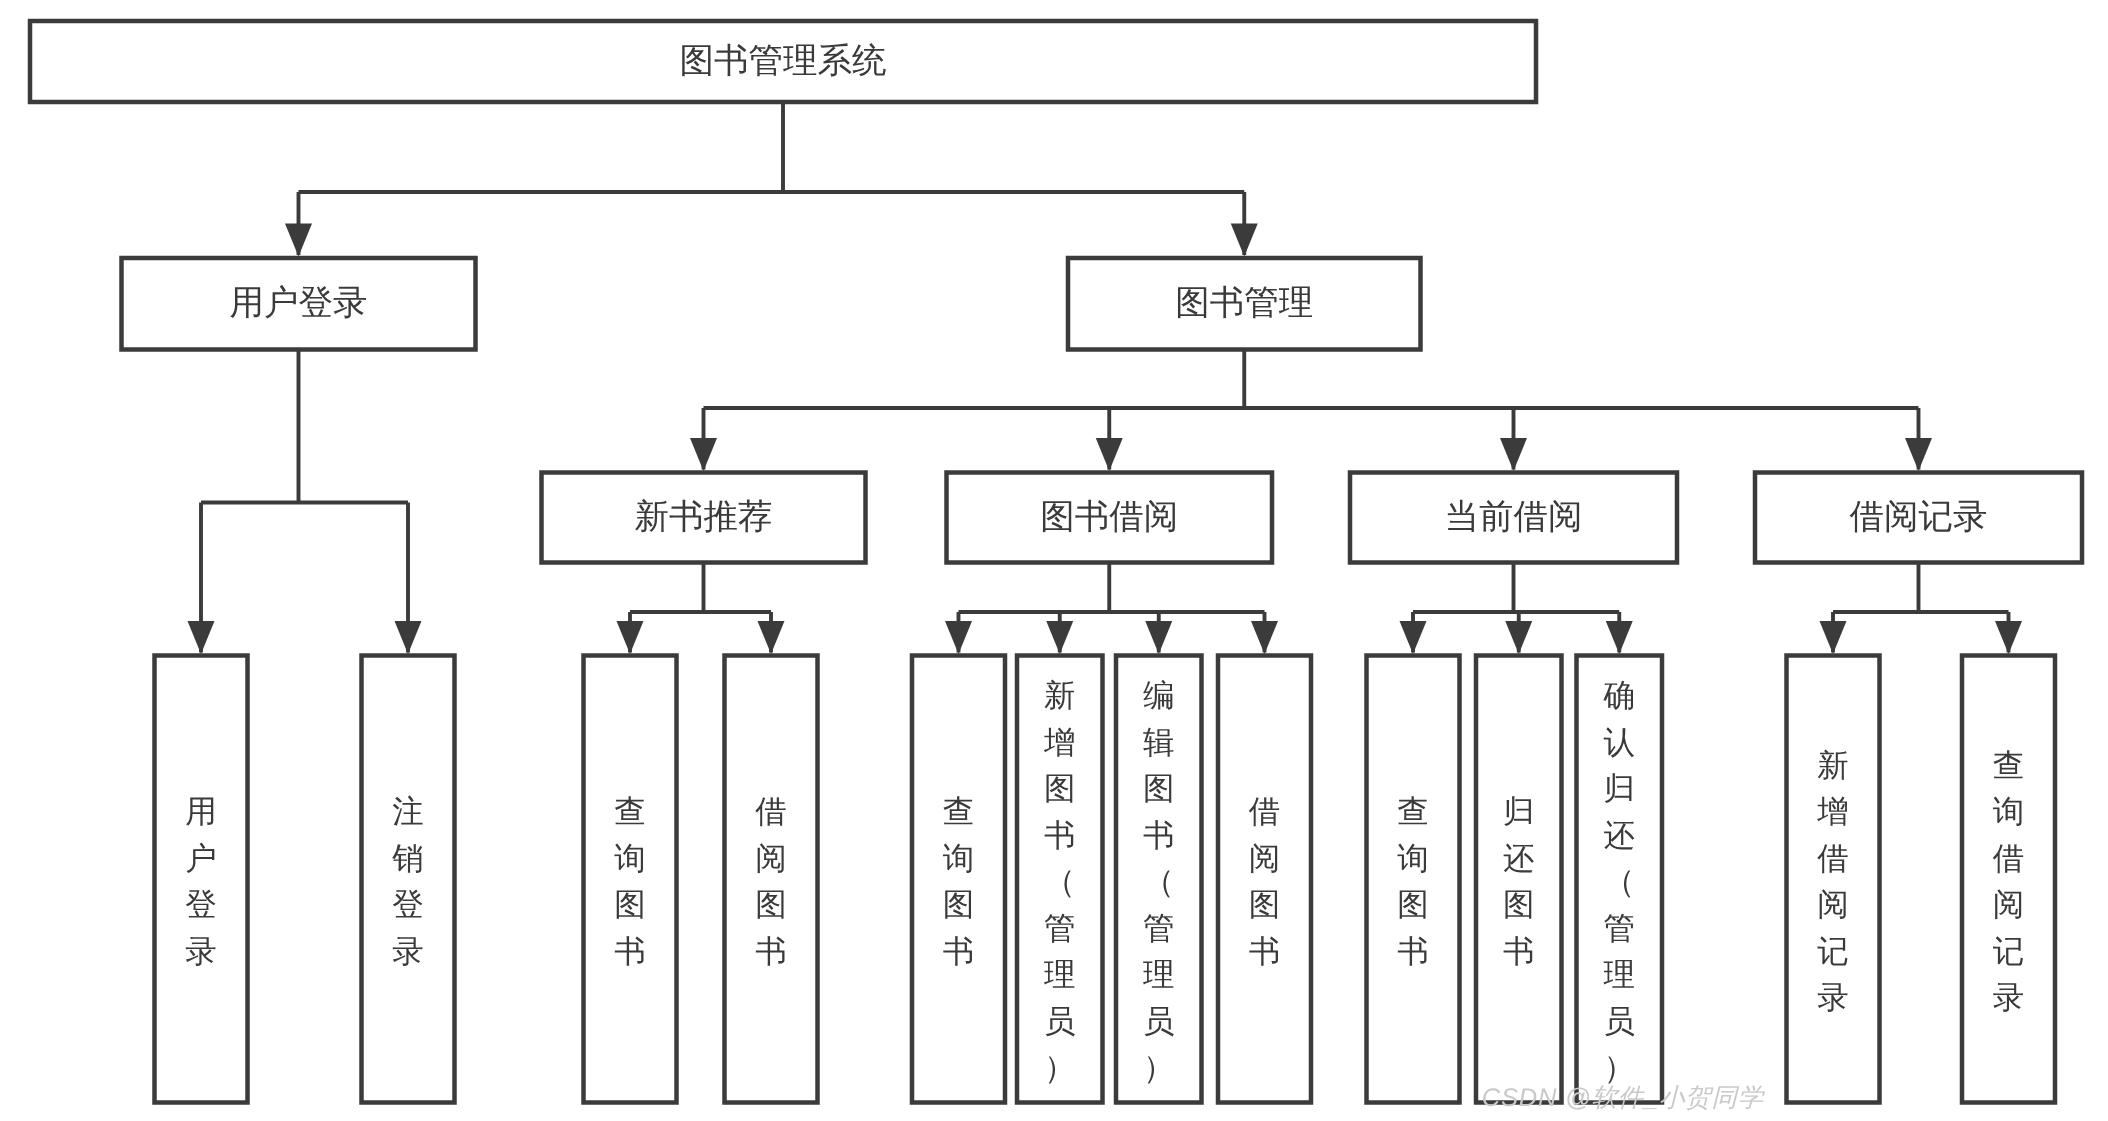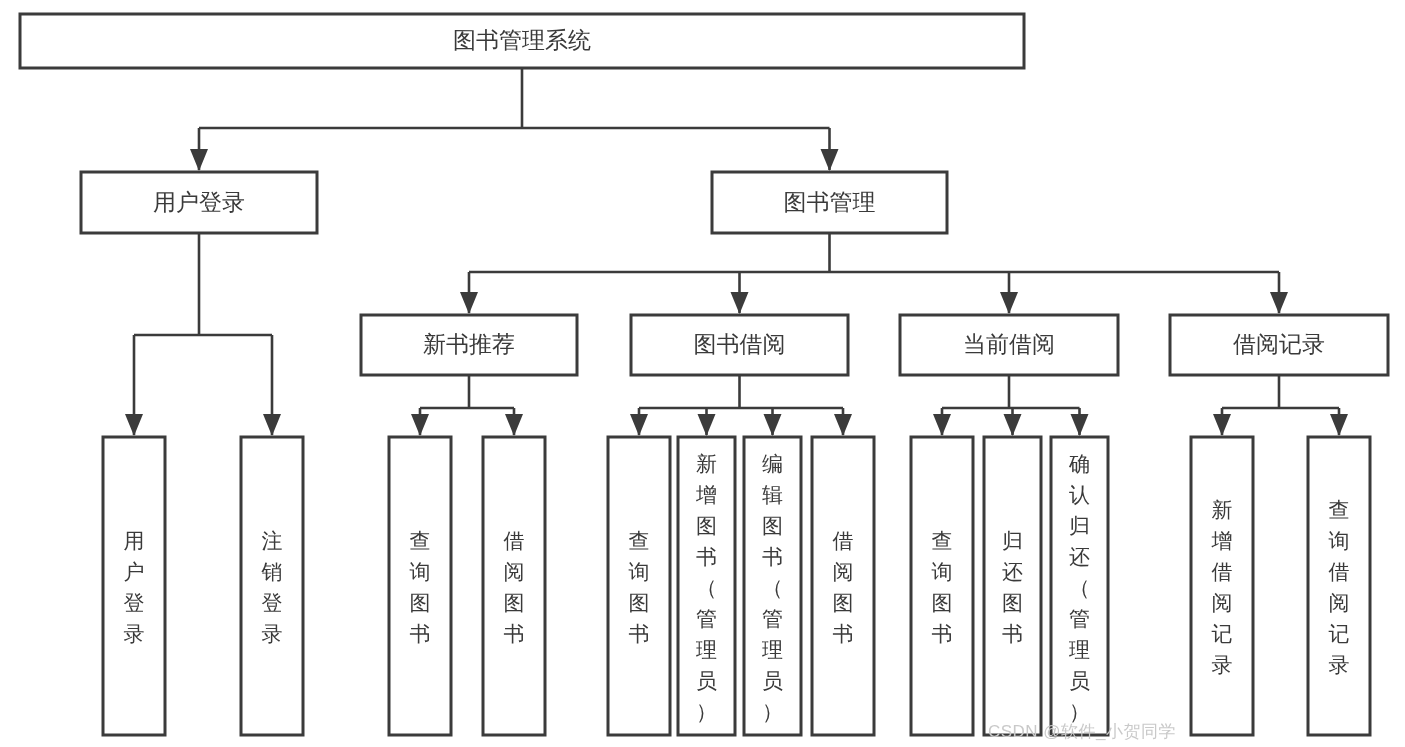--- a/index.html
+++ b/index.html
@@ -55,20 +55,21 @@
   .watermark {
     position: absolute;
     right: 8px;
     bottom: 4px;
     font-family: "Liberation Sans", "DejaVu Sans", sans-serif;
     font-size: 17px;
     color: #c9c9c9;
     letter-spacing: 0.5px;
     white-space: nowrap;
     pointer-events: none;
+    font-style: italic;
   }
 </style>
 </head>
 <body>
 
 <div id="chart-root">
   <svg class="diagram" viewBox="0 0 1405 747" xmlns="http://www.w3.org/2000/svg">
     <g id="connectors">
         <line x1="522" y1="68" x2="522" y2="128" class="connector"></line>
         <line x1="199" y1="128" x2="829.5" y2="128" class="connector"></line>

